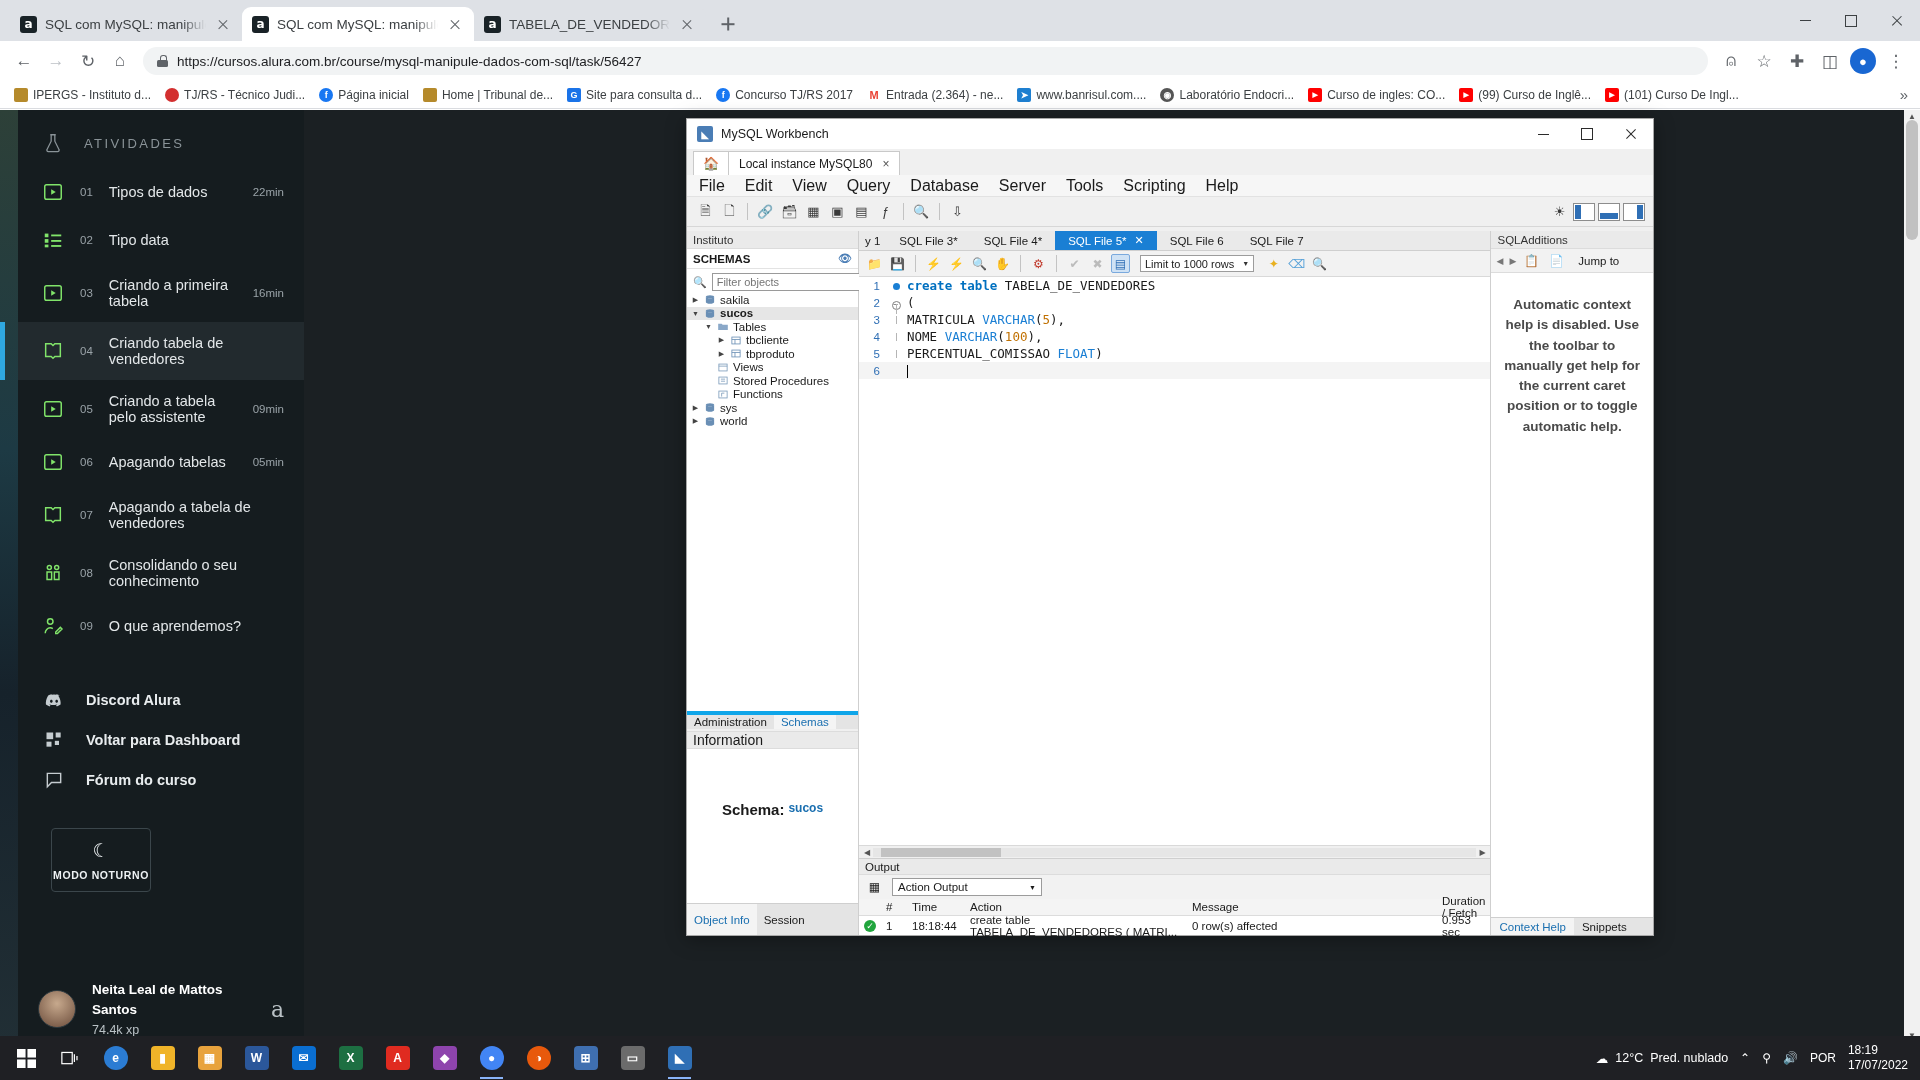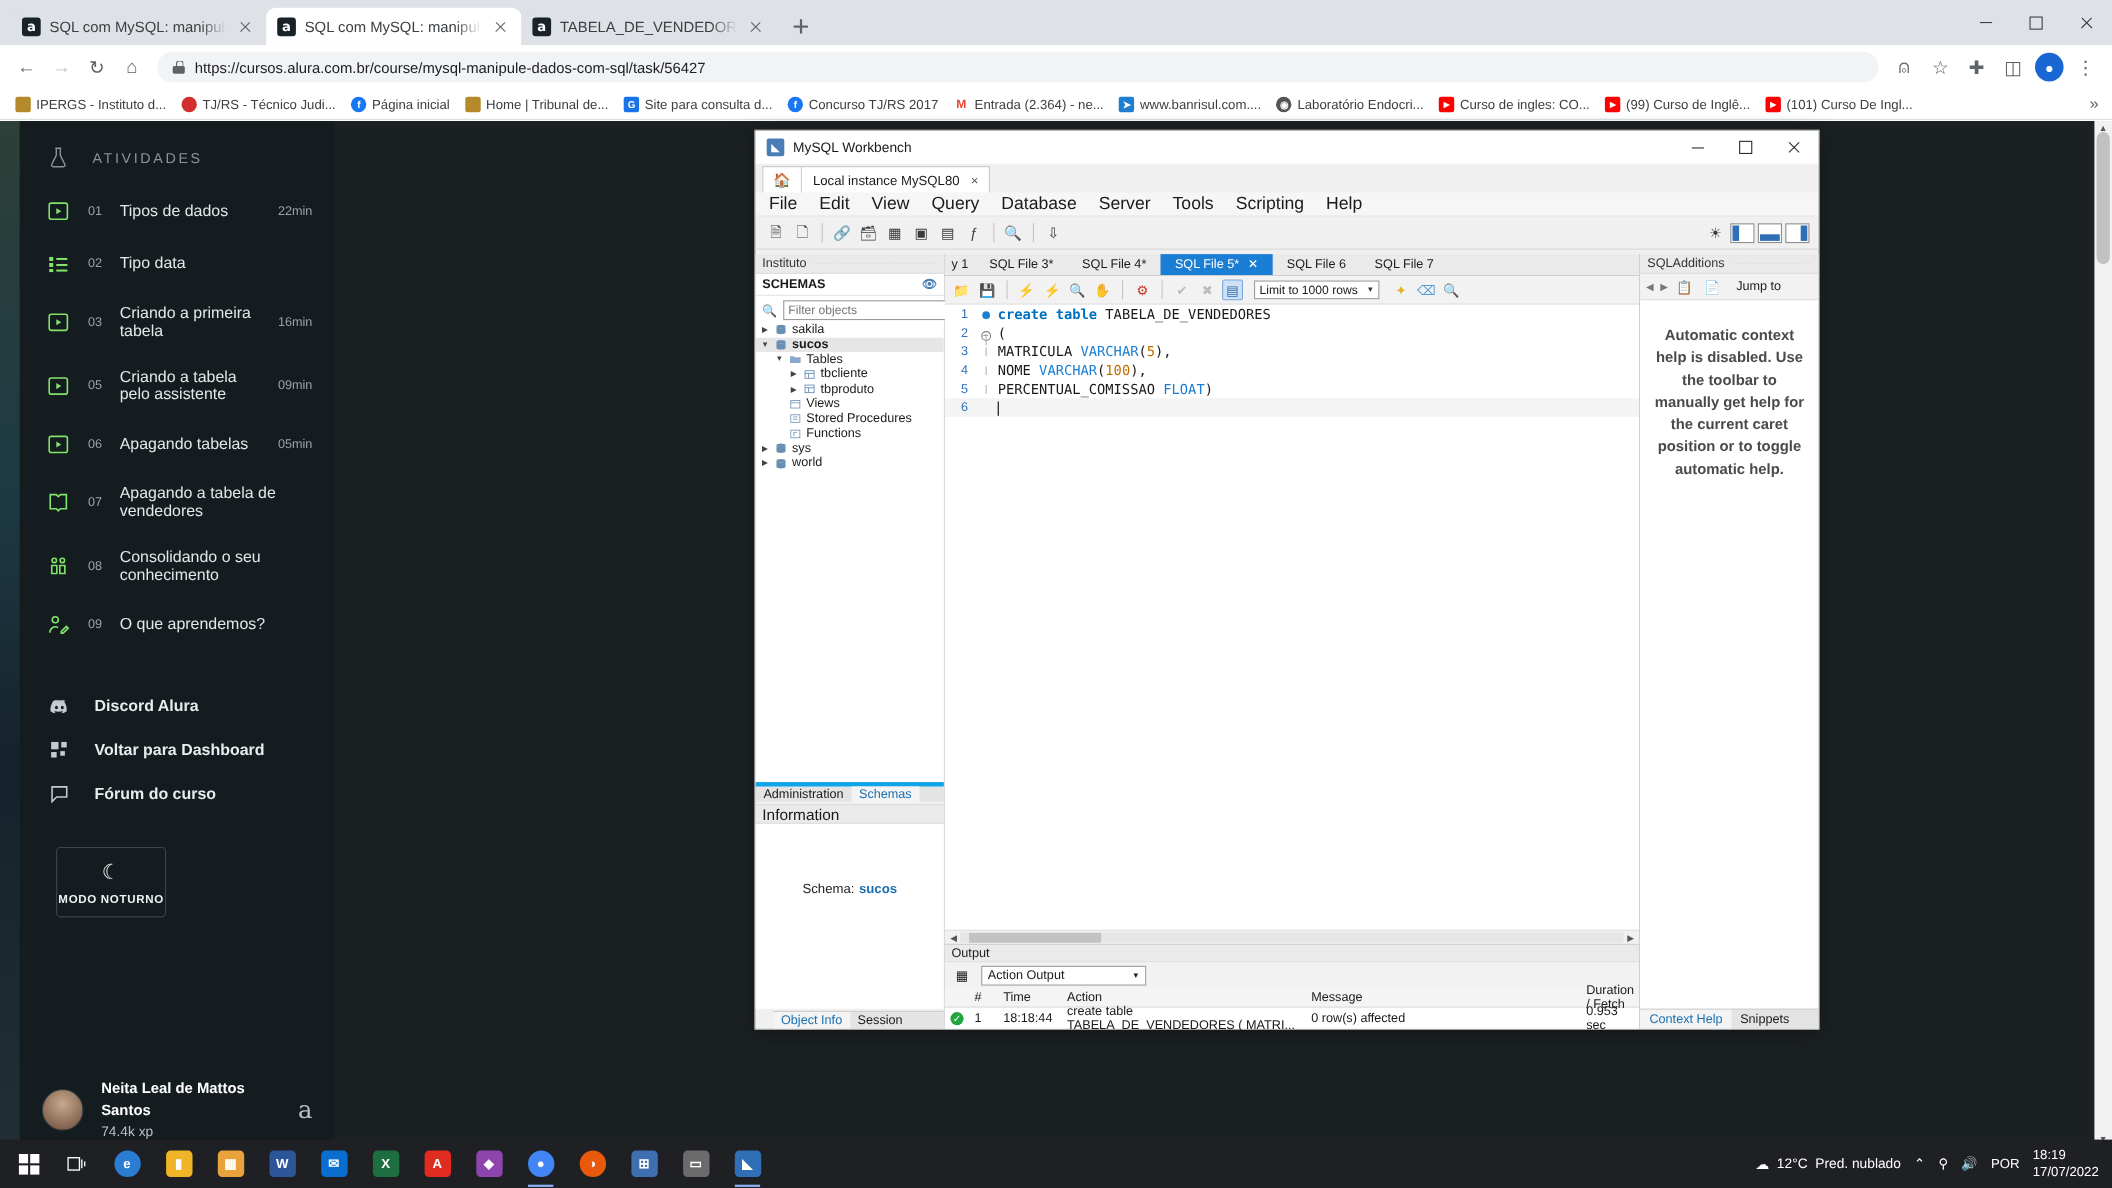--- a/index.html
+++ b/index.html
@@ -259,24 +259,24 @@
   .nav-tabs .nt.act { background: #f4f4f4; color: #1a6fb0; }
   .info-cap {
     position: absolute; left: 0; right: 0; bottom: 186px; height: 18px;
     background: #eaeaea; display:flex; align-items:center; padding-left: 6px;
     font-size: 14px; border-bottom: 1px solid #dcdcdc; border-top: 1px solid #dcdcdc;
   }
   .info-body {
     position: absolute; left: 0; right: 0; bottom: 18px; top: auto; height: 168px;
     background: #fff; display: flex; justify-content: center; padding-top: 52px;
   }
-  .info-body .lbl { font-size: 12px; font-weight: 400; }
+  .info-body .lbl { font-size: 15px; font-weight: 700; }
   .info-body .val { font-size: 12px; font-weight: 700; color: #1a6fb0; margin-left: 4px; }
   .nav-tabs2 {
-    position: absolute; left: 16px; right: 0; bottom: 0; height: 16px;
+    position: absolute; left: 0; right: 0; bottom: 0; height: 32px;
     display: flex; background: #e4e4e4; border-top: 1px solid #cfcfcf;
   }
   .nav-tabs2 .nt { padding: 0 7px; font-size: 11.5px; display:flex; align-items:center; }
   .nav-tabs2 .nt.act { background: #f4f4f4; color: #1a6fb0; }
 
   
   .center { flex: 1; position: relative; background: #fff; display: flex; flex-direction: column; }
   .sqltabs {
     height: 20px; background: #eaeaea; display: flex; align-items: stretch;
     border-bottom: 1px solid #cfcfcf;
@@ -541,20 +541,30 @@
       <div class="sb-item">
         <span class="sb-ico">
             <svg viewBox="0 0 24 24" fill="none" stroke="currentColor" stroke-width="1.6">
               <rect x="3" y="4" width="18" height="16" rx="2"></rect>
               <path d="M10 9l5 3-5 3z" fill="currentColor" stroke="none"></path>
             </svg>
           </span>
         <span class="sb-num">03</span>
         <span>Criando a primeira tabela</span>
         <span class="sb-dur">16min</span>
+      </div>
+      <div class="sb-item current">
+        <span class="sb-ico">
+            <svg viewBox="0 0 24 24" fill="none" stroke="currentColor" stroke-width="1.6">
+              <path d="M4 4h6l2 2 2-2h6v14h-6l-2 2-2-2H4z"></path>
+            </svg>
+          </span>
+        <span class="sb-num">04</span>
+        <span>Criando tabela de vendedores</span>
+        <span class="sb-dur"></span>
       </div>
       <div class="sb-item">
         <span class="sb-ico">
             <svg viewBox="0 0 24 24" fill="none" stroke="currentColor" stroke-width="1.6">
               <rect x="3" y="4" width="18" height="16" rx="2"></rect>
               <path d="M10 9l5 3-5 3z" fill="currentColor" stroke="none"></path>
             </svg>
           </span>
         <span class="sb-num">05</span>
         <span>Criando a tabela pelo assistente</span>

